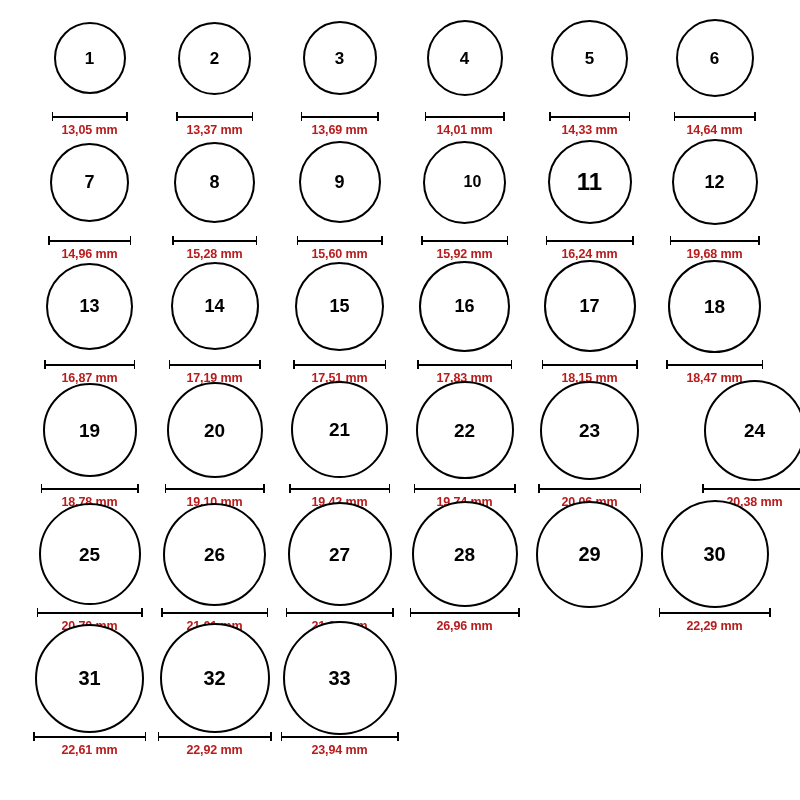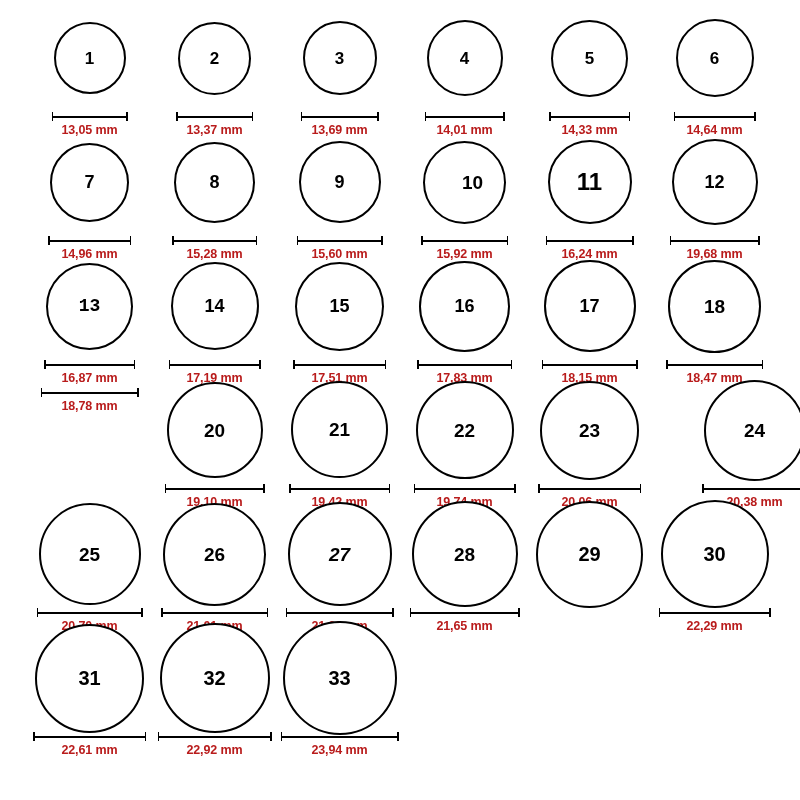--- a/index.html
+++ b/index.html
@@ -196,21 +196,21 @@
       <div class="ring-measure">
         <div class="ring-caliper" style="width: 86px;">
           <div class="ring-caliper-bar"></div>
         </div>
         <div class="ring-size-label">15,60 mm</div>
       </div>
     </div>
     <div class="ring-cell" style="left: 402px; top: 134px; width: 125px;">
       <div style="height: 96px; display: flex; align-items: center; justify-content: center;">
         <div class="ring-circle" style="width: 83px; height: 83px;">
-          <div class="ring-number" style="font-size: 19px; margin-left: 16px;">10</div>
+          <div class="ring-number" style="font-size: 16px; margin-left: 16px;">10</div>
         </div>
       </div>
       <div class="ring-measure">
         <div class="ring-caliper" style="width: 87px;">
           <div class="ring-caliper-bar"></div>
         </div>
         <div class="ring-size-label">15,92 mm</div>
       </div>
     </div>
     <div class="ring-cell" style="left: 527px; top: 134px; width: 125px;">
@@ -234,21 +234,21 @@
       </div>
       <div class="ring-measure">
         <div class="ring-caliper" style="width: 90px;">
           <div class="ring-caliper-bar"></div>
         </div>
         <div class="ring-size-label">19,68 mm</div>
       </div>
     </div>
     <div class="ring-cell" style="left: 27px; top: 258px; width: 125px;">
       <div style="height: 96px; display: flex; align-items: center; justify-content: center;">
-        <div class="ring-circle" style="width: 87px; height: 87px; font-family: Liberation Mono, monospace;">
+        <div class="ring-circle" style="width: 87px; height: 87px;">
           <div class="ring-number" style="font-size: 18px;">13</div>
         </div>
       </div>
       <div class="ring-measure">
         <div class="ring-caliper" style="width: 91px;">
           <div class="ring-caliper-bar"></div>
         </div>
         <div class="ring-size-label">16,87 mm</div>
       </div>
     </div>
@@ -311,20 +311,25 @@
         </div>
       </div>
       <div class="ring-measure">
         <div class="ring-caliper" style="width: 97px;">
           <div class="ring-caliper-bar"></div>
         </div>
         <div class="ring-size-label">18,47 mm</div>
       </div>
     </div>
     <div class="ring-cell" style="left: 27px; top: 382px; width: 125px;">
+      <div style="height: 96px; display: flex; align-items: center; justify-content: center;">
+        <div class="ring-circle" style="width: 94px; height: 94px;">
+          <div class="ring-number" style="font-size: 19px;">19</div>
+        </div>
+      </div>
       <div class="ring-measure">
         <div class="ring-caliper" style="width: 98px;">
           <div class="ring-caliper-bar"></div>
         </div>
         <div class="ring-size-label">18,78 mm</div>
       </div>
     </div>
     <div class="ring-cell" style="left: 152px; top: 382px; width: 125px;">
       <div style="height: 96px; display: flex; align-items: center; justify-content: center;">
         <div class="ring-circle" style="width: 96px; height: 96px;">
@@ -412,41 +417,41 @@
       <div class="ring-measure">
         <div class="ring-caliper" style="width: 107px;">
           <div class="ring-caliper-bar"></div>
         </div>
         <div class="ring-size-label">21,01 mm</div>
       </div>
     </div>
     <div class="ring-cell" style="left: 277px; top: 506px; width: 125px;">
       <div style="height: 96px; display: flex; align-items: center; justify-content: center;">
         <div class="ring-circle" style="width: 104px; height: 104px;">
-          <div class="ring-number" style="font-size: 19px; font-style: italic;">27</div>
+          <div class="ring-number" style="font-size: 19px;">27</div>
         </div>
       </div>
       <div class="ring-measure">
         <div class="ring-caliper" style="width: 108px;">
           <div class="ring-caliper-bar"></div>
         </div>
         <div class="ring-size-label">21,33 mm</div>
       </div>
     </div>
     <div class="ring-cell" style="left: 402px; top: 506px; width: 125px;">
       <div style="height: 96px; display: flex; align-items: center; justify-content: center;">
         <div class="ring-circle" style="width: 106px; height: 106px;">
           <div class="ring-number" style="font-size: 19px;">28</div>
         </div>
       </div>
       <div class="ring-measure">
         <div class="ring-caliper" style="width: 110px;">
           <div class="ring-caliper-bar"></div>
         </div>
-        <div class="ring-size-label">21,65 mm</div>
+        <div class="ring-size-label">26,96 mm</div>
       </div>
     </div>
     <div class="ring-cell" style="left: 527px; top: 506px; width: 125px;">
       <div style="height: 96px; display: flex; align-items: center; justify-content: center;">
         <div class="ring-circle" style="width: 107px; height: 107px;">
           <div class="ring-number" style="font-size: 20px;">29</div>
         </div>
       </div>
     </div>
     <div class="ring-cell" style="left: 652px; top: 506px; width: 125px;">

